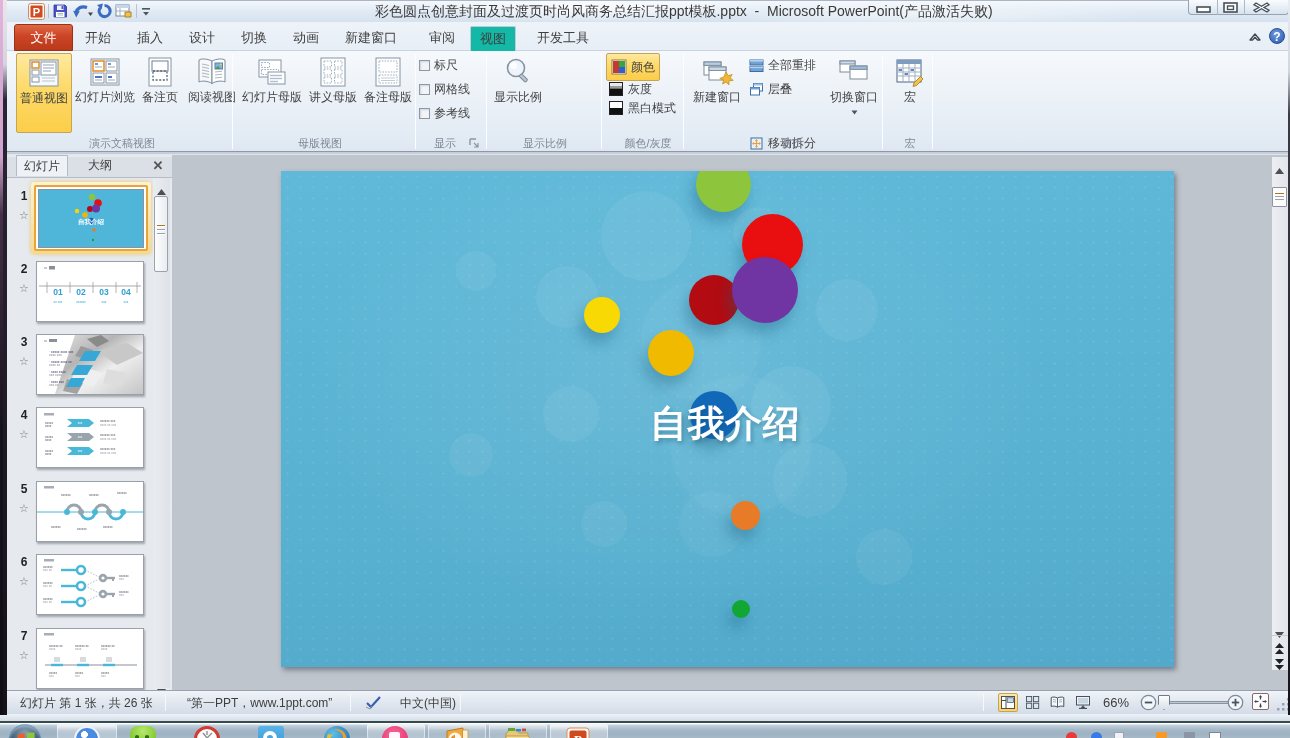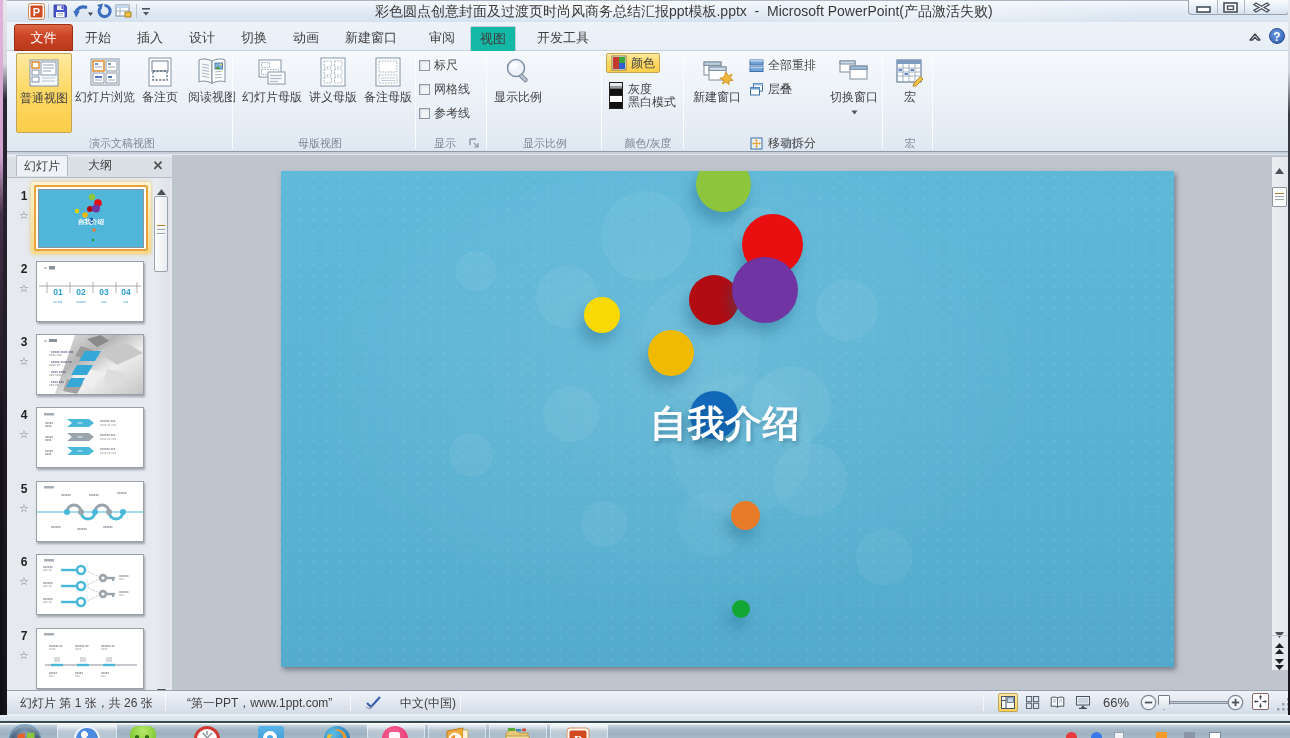--- a/index.html
+++ b/index.html
@@ -287,33 +287,33 @@
       <div class="ic"><svg width="32" height="32" viewBox="0 0 32 32">
             <circle cx="14" cy="12" r="8.5" fill="#eef4fa" stroke="#8494a5" stroke-width="1.6"></circle>
             <circle cx="11.5" cy="9.5" r="3.5" fill="#fff" opacity="0.8"></circle>
             <rect x="19.5" y="17.5" width="9" height="3.6" rx="1.4" transform="rotate(45 19.5 17.5)" fill="#b9c4d0" stroke="#7c8b9b"></rect>
           </svg></div>
       <div class="lb">显示比例</div>
     </div>
     <div class="grp-sep" style="left:594px;"></div>
     <div class="grp-label" style="left:508px; width:60px;">显示比例</div>
 
-    <div class="smallbtn sel" style="left:599px; top:2px; height:20px;"><svg width="16" height="16" viewBox="0 0 16 16">
+    <div class="smallbtn sel" style="left:599px; top:2px; height:28px;"><svg width="16" height="16" viewBox="0 0 16 16">
           <rect x="1" y="1" width="14" height="14" fill="#fff" stroke="#8a7a4a"></rect>
           <rect x="2" y="2" width="6" height="12" fill="#c23b2e"></rect>
           <rect x="8" y="2" width="6" height="6" fill="#3aa53a"></rect>
           <rect x="8" y="8" width="6" height="6" fill="#2f5fd0"></rect>
         </svg>颜色</div>
     <div class="smallbtn" style="left:601px; top:27px;"><svg width="16" height="16" viewBox="0 0 16 16">
           <rect x="1.5" y="1.5" width="13" height="13" fill="#fff" stroke="#222"></rect>
           <rect x="2" y="2" width="12" height="3" fill="#e8e8e8"></rect>
           <rect x="2" y="5" width="12" height="2.5" fill="#9a9a9a"></rect>
           <rect x="2" y="7.5" width="12" height="6.5" fill="#111"></rect>
         </svg>灰度</div>
-    <div class="smallbtn" style="left:601px; top:40px;"><svg width="16" height="16" viewBox="0 0 16 16">
+    <div class="smallbtn" style="left:601px; top:46px;"><svg width="16" height="16" viewBox="0 0 16 16">
           <rect x="1.5" y="1.5" width="13" height="13" fill="#fff" stroke="#222"></rect>
           <rect x="2" y="8" width="12" height="6" fill="#111"></rect>
         </svg>黑白模式</div>
     <div class="grp-sep" style="left:676px;"></div>
     <div class="grp-label" style="left:606px; width:70px;">颜色/灰度</div>
 
     <div class="bigbtn" style="left:682px; width:56px;">
       <div class="ic"><svg width="34" height="32" viewBox="0 0 34 32">
             <rect x="3" y="6" width="17" height="13" fill="#fff" stroke="#7c8b9b"></rect>
             <rect x="3" y="6" width="17" height="3.4" fill="#b8cce2" stroke="#7c8b9b"></rect>

